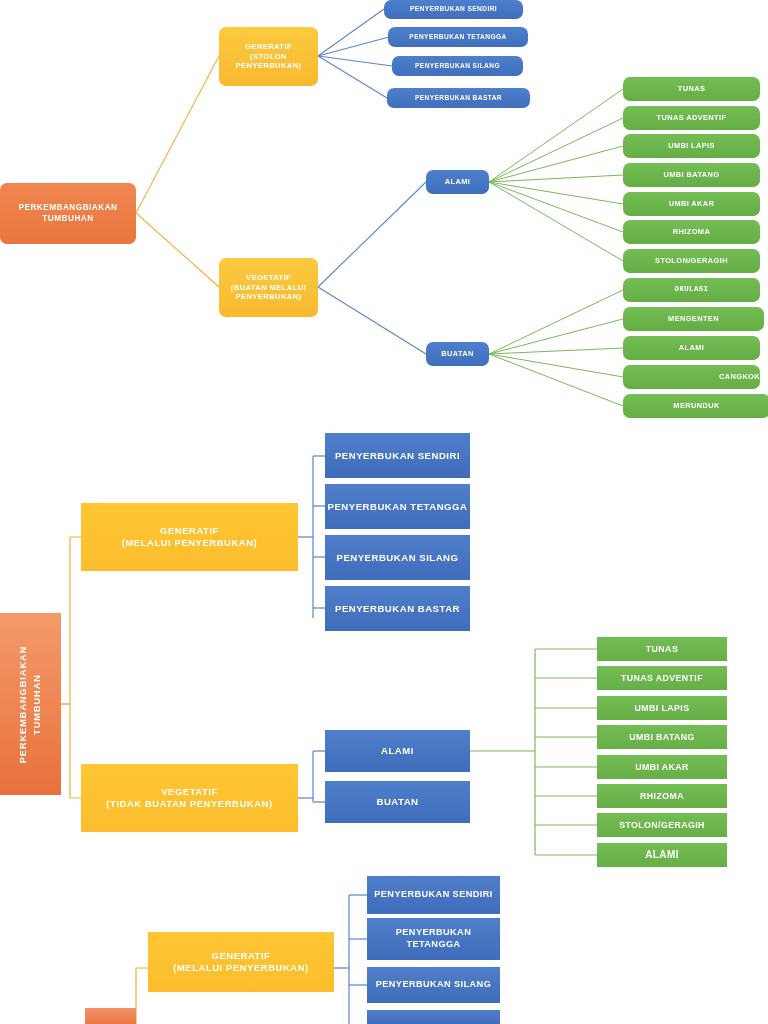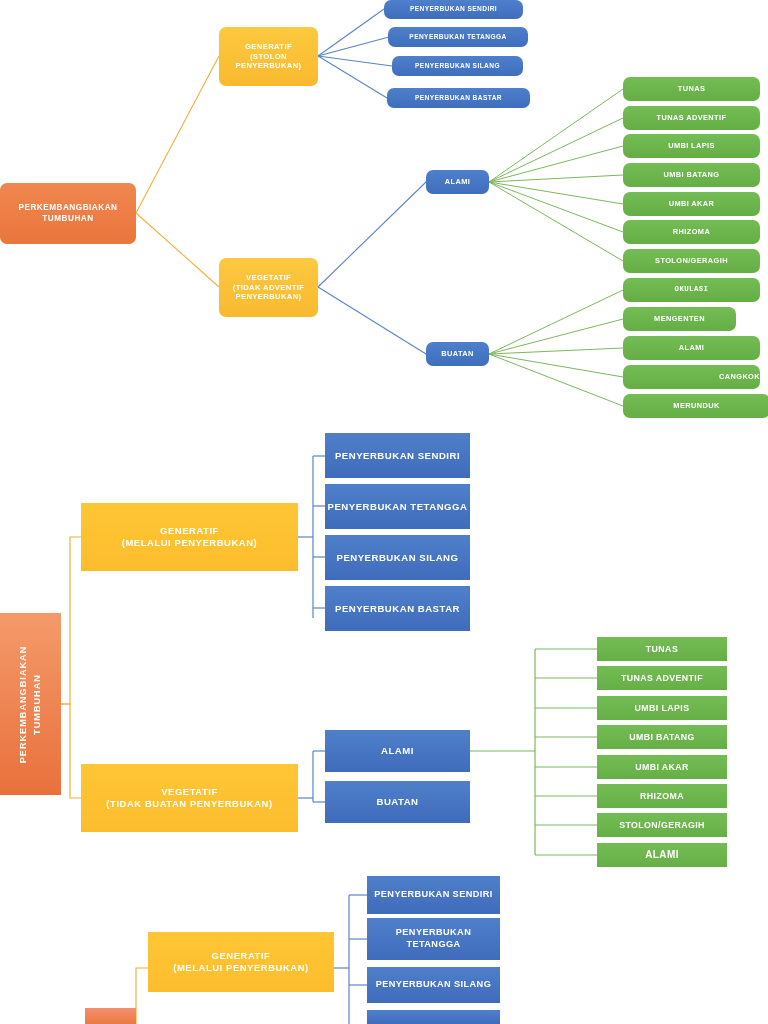--- a/index.html
+++ b/index.html
@@ -149,21 +149,21 @@
     </div>
 
     <div class="node d1-yellow" style="left:219px; top:27px; width:99px; height:59px;">
       <span class="line">GENERATIF</span>
       <span class="line">(STOLON</span>
       <span class="line">PENYERBUKAN)</span>
     </div>
 
     <div class="node d1-yellow" style="left:219px; top:258px; width:99px; height:59px;">
       <span class="line">VEGETATIF</span>
-      <span class="line">(TIDAK ADVENTIF</span>
+      <span class="line">(BUATAN MELALUI</span>
       <span class="line">PENYERBUKAN)</span>
     </div>
 
     <div class="node d1-blue" style="left:384px; top:0px; width:139px; height:19px;">
       <span class="line">PENYERBUKAN SENDIRI</span>
     </div>
     <div class="node d1-blue" style="left:388px; top:27px; width:140px; height:20px;">
       <span class="line">PENYERBUKAN TETANGGA</span>
     </div>
     <div class="node d1-blue" style="left:392px; top:56px; width:131px; height:20px;">
@@ -198,21 +198,21 @@
     <div class="node d1-green" style="left:623px; top:220px; width:137px; height:24px;">
       <span class="line">RHIZOMA</span>
     </div>
     <div class="node d1-green" style="left:623px; top:249px; width:137px; height:24px;">
       <span class="line">STOLON/GERAGIH</span>
     </div>
 
     <div class="node d1-green" style="left:623px; top:278px; width:137px; height:24px;font-family:Liberation Mono, monospace;">
       <span class="line">OKULASI</span>
     </div>
-    <div class="node d1-green" style="left:623px; top:307px; width:113px; height:24px;">
+    <div class="node d1-green" style="left:623px; top:307px; width:141px; height:24px;">
       <span class="line">MENGENTEN</span>
     </div>
     <div class="node d1-green" style="left:623px; top:336px; width:137px; height:24px;">
       <span class="line">ALAMI</span>
     </div>
     <div class="node d1-green" style="left:623px; top:365px; width:137px; height:24px;align-items:flex-end;">
       <span class="line">CANGKOK</span>
     </div>
     <div class="node d1-green" style="left:623px; top:394px; width:147px; height:24px;">
       <span class="line">MERUNDUK</span>

